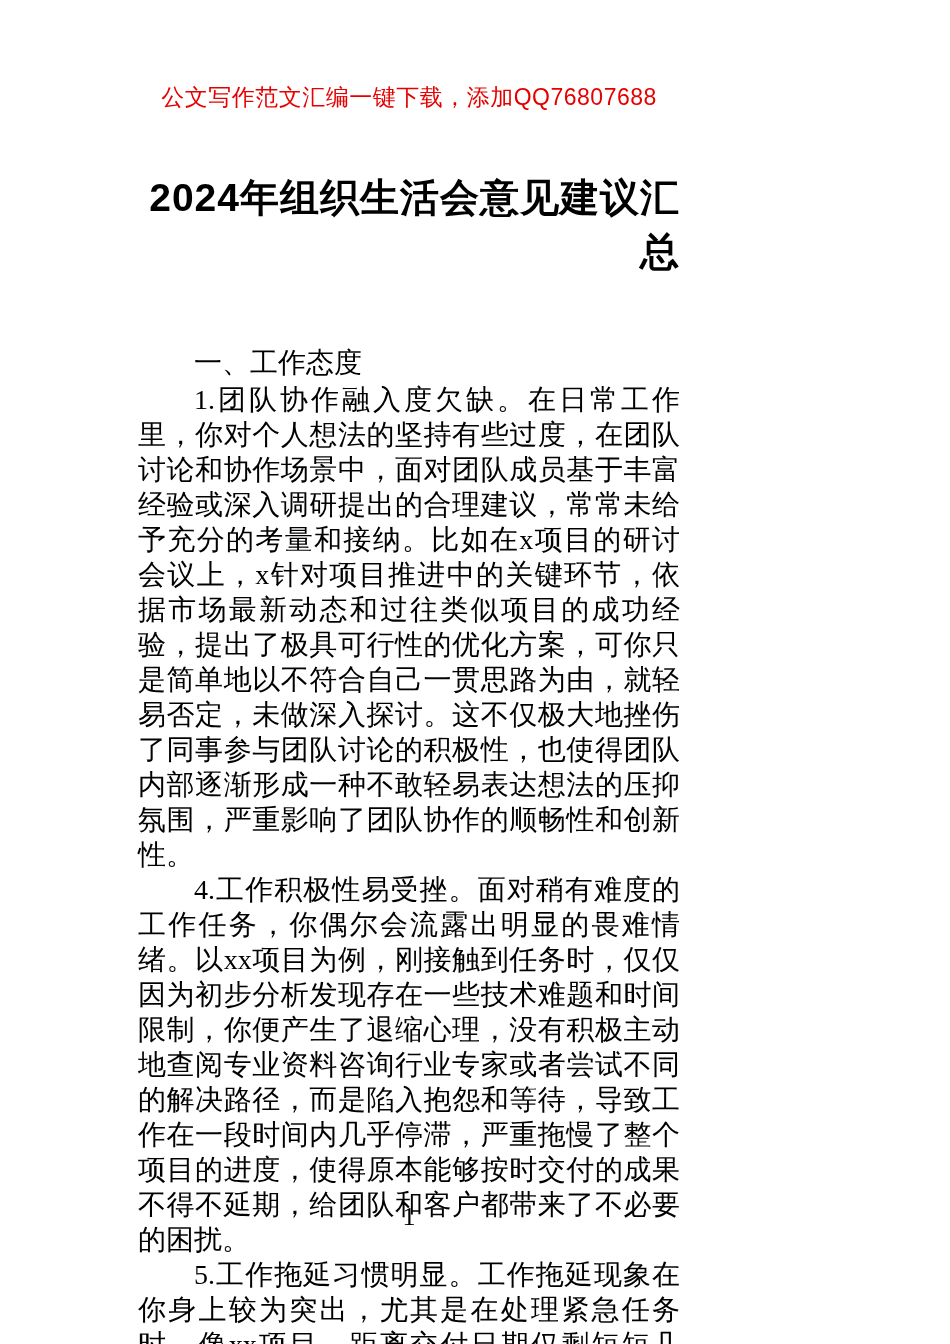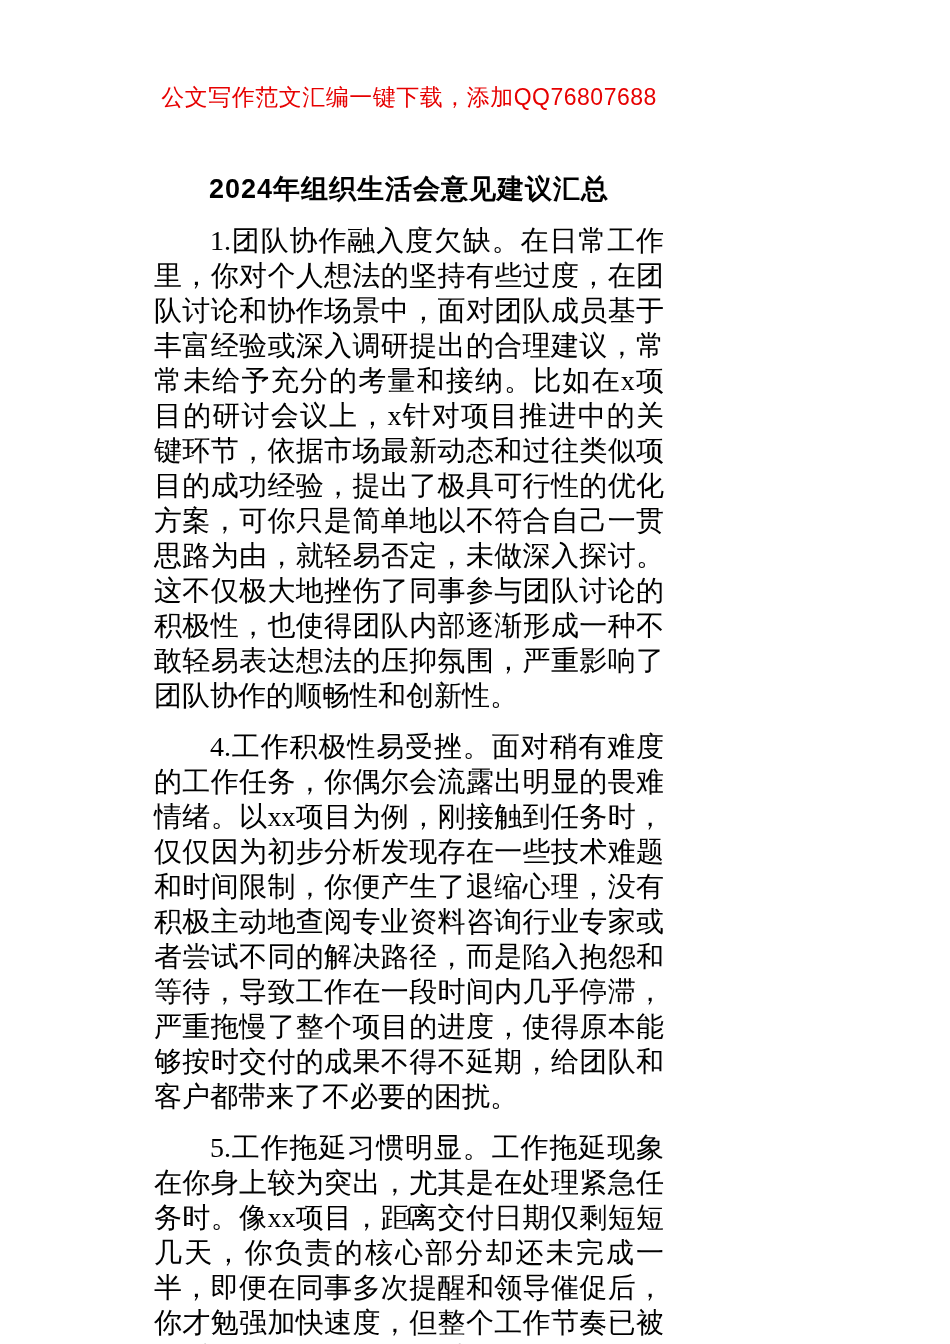--- a/index.html
+++ b/index.html
@@ -25,41 +25,41 @@
   }
   .notice {
     color: #e60000;
     font-size: 23px;
     text-align: center;
     font-family: "Liberation Sans", "DejaVu Sans", sans-serif;
     margin: 24px 0 0 0;
     letter-spacing: 0.5px;
   }
   .doc-title {
-    font-size: 27px;
+    font-size: 39px;
     font-weight: bold;
-    text-align: center;
+    text-align: right;
     font-family: "Liberation Sans", "DejaVu Sans", sans-serif;
     margin: 58px 0 12px 0;
     letter-spacing: 1px;
   }
   .section-heading {
     font-size: 28px;
     line-height: 35px;
     text-indent: 2em;
     margin: 66px 0 2px 0;
     font-weight: normal;
   }
   .body-text p {
     font-size: 28px;
     line-height: 35px;
     text-align: justify;
     text-justify: inter-ideograph;
     text-indent: 2em;
-    margin: 16px;
+    margin: 0;
     word-break: break-all;
   }
   .page-number {
     position: absolute;
     bottom: 112px;
     left: 0;
     width: 100%;
     text-align: center;
     font-size: 26px;
     color: #000000;
@@ -67,20 +67,21 @@
 </style>
 </head>
 <body>
 
 <div class="page">
 
   <div class="notice">公文写作范文汇编一键下载，添加QQ76807688</div>
 
   <h1 class="doc-title">2024年组织生活会意见建议汇总</h1>
 
+  <div class="section-heading">一、工作态度</div>
 
   <div class="body-text">
     <p>1.团队协作融入度欠缺。在日常工作里，你对个人想法的坚持有些过度，在团队讨论和协作场景中，面对团队成员基于丰富经验或深入调研提出的合理建议，常常未给予充分的考量和接纳。比如在x项目的研讨会议上，x针对项目推进中的关键环节，依据市场最新动态和过往类似项目的成功经验，提出了极具可行性的优化方案，可你只是简单地以不符合自己一贯思路为由，就轻易否定，未做深入探讨。这不仅极大地挫伤了同事参与团队讨论的积极性，也使得团队内部逐渐形成一种不敢轻易表达想法的压抑氛围，严重影响了团队协作的顺畅性和创新性。</p>
     <p>4.工作积极性易受挫。面对稍有难度的工作任务，你偶尔会流露出明显的畏难情绪。以xx项目为例，刚接触到任务时，仅仅因为初步分析发现存在一些技术难题和时间限制，你便产生了退缩心理，没有积极主动地查阅专业资料咨询行业专家或者尝试不同的解决路径，而是陷入抱怨和等待，导致工作在一段时间内几乎停滞，严重拖慢了整个项目的进度，使得原本能够按时交付的成果不得不延期，给团队和客户都带来了不必要的困扰。</p>
     <p>5.工作拖延习惯明显。工作拖延现象在你身上较为突出，尤其是在处理紧急任务时。像xx项目，距离交付日期仅剩短短几天，你负责的核心部分却还未完成一半，即便在同事多次提醒和领导催促后，你才勉强加快速度，但整个工作节奏已被严重打乱，不仅自身承受了巨大的压力，还导致团队其他成员为了配合你的进度，不得不加班加点，严重影响了整体工作效率和团队成员的工作状态。</p>
   </div>
 
   <div class="page-number">1</div>
 
 </div>

